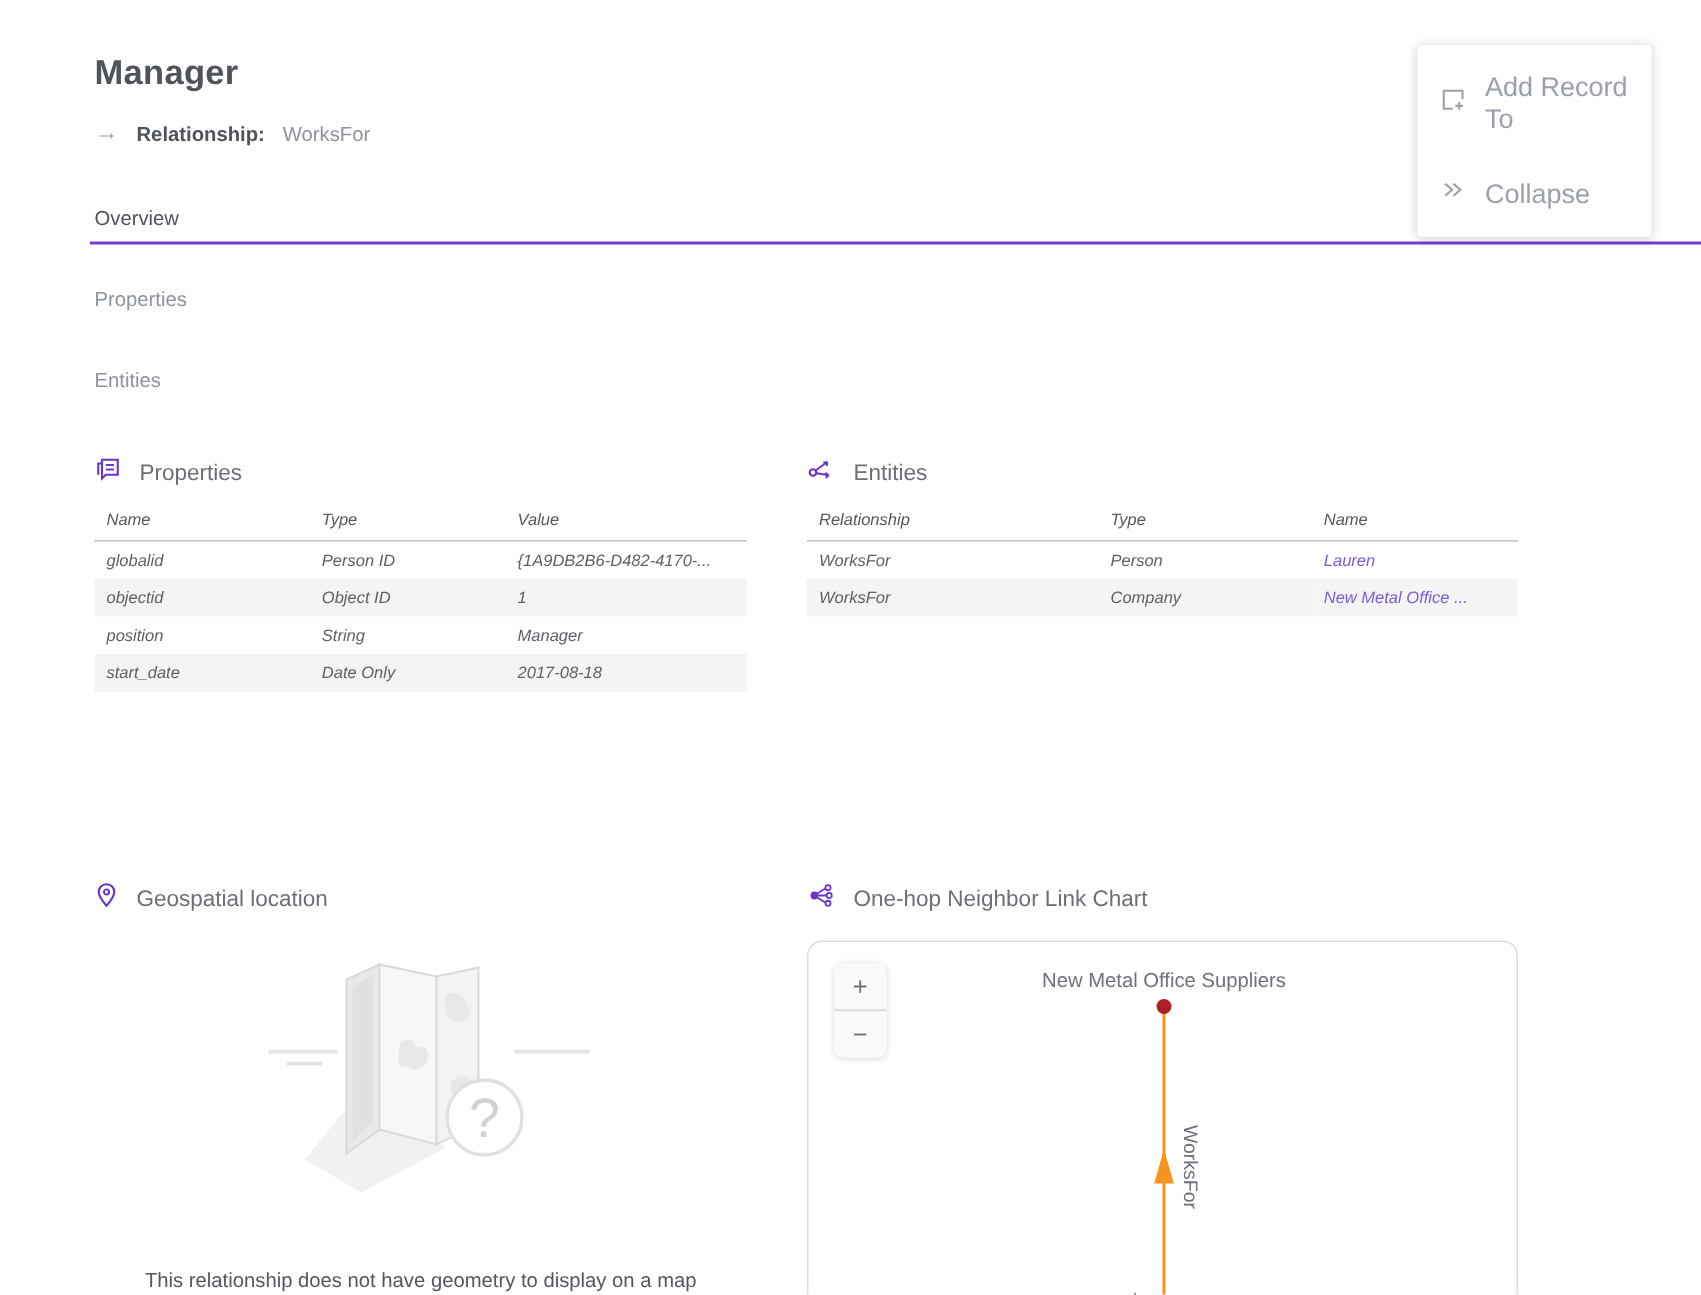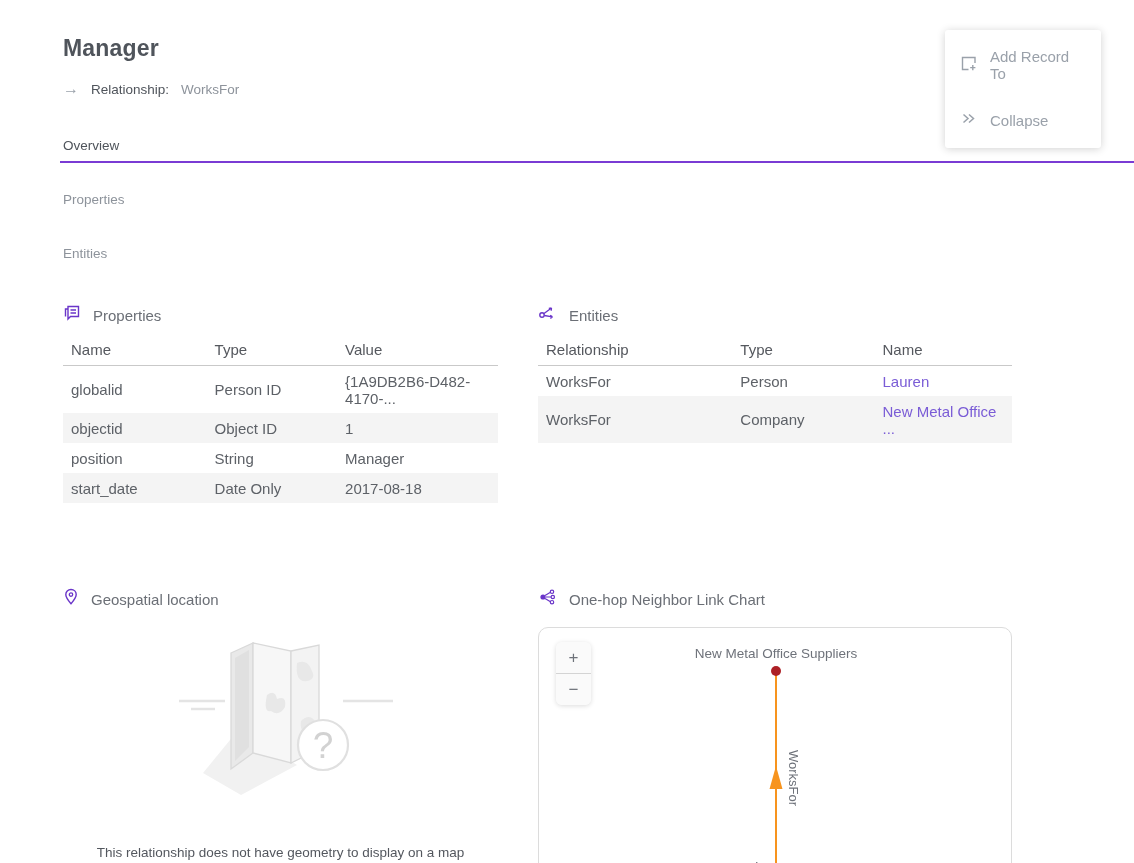--- a/index.html
+++ b/index.html
@@ -4,44 +4,44 @@
 <style>
   * { margin:0; padding:0; box-sizing:border-box; }
   html,body { width:1134px; height:863px; background:#ffffff;
     font-family:"Liberation Sans", sans-serif; color:#53575e; overflow:hidden; }
   .page { position:relative; width:1134px; height:863px; padding-left:63px; }
 
   
   .title { padding-top:35px; font-size:23px; font-weight:bold; color:#4f545b; letter-spacing:.2px; }
   .subtitle { margin-top:18px; display:flex; align-items:center; gap:12px; font-size:13.5px; }
   .subtitle .arrow { color:#9aa1aa; font-size:16px; }
-  .subtitle .rel-label { font-weight:normal; color:#4f545b; }
+  .subtitle .rel-label { font-weight:bold; color:#4f545b; }
   .subtitle .rel-value { color:#8d939b; }
 
   
   .menu-card { position:absolute; top:30px; right:33px; width:156px; background:#fff;
     border-radius:3px; box-shadow:0 1px 8px rgba(0,0,0,.18); padding:4px 0; z-index:5; }
   .menu-item { display:flex; align-items:center; gap:13px; padding:14px 15px;
-    font-size:15px; color:#9aa1aa; cursor:pointer; }
+    font-size:18px; color:#9aa1aa; cursor:pointer; }
   .menu-item svg { flex:none; }
 
   
   .tabs { margin-top:40px; display:flex; gap:29px; font-size:13.5px;flex-direction:column; }
   .tab { padding-bottom:10px; color:#8d939b; cursor:pointer; position:relative; }
   .tab.active { color:#4f545b; }
   .tab.active::after { content:""; position:absolute; left:-3px; right:-8px; bottom:0;
     height:2.5px; background:#7a3bd4; }
 
   
   .sections { margin-top:30px; display:grid; grid-template-columns:435px 474px; column-gap:40px; }
   .col { display:flex; flex-direction:column; }
   .sec-head { height:28px; display:flex; align-items:center; gap:12px; }
   .sec-title { font-size:15px; color:#6b6f76; }
   .table-area { height:209px; margin-top:6px; }
-  table { width:100%; border-collapse:collapse; font-size:15px; }
+  table { width:100%; border-collapse:collapse; font-size:11px;font-style:italic; }
   th { font-weight:normal; text-align:left; color:#55585e; padding:6px 8px 7px 8px;
     border-bottom:1px solid #c9c9c9; }
   td { color:#5d6167; padding:6.5px 8px; }
   tbody tr:nth-child(even) td { background:#f4f4f4; }
   .props-table th:nth-child(1){width:33%} .props-table th:nth-child(2){width:30%}
   .ents-table th:nth-child(1){width:41%} .ents-table th:nth-child(2){width:30%}
   a.ent-link { color:#7a5cd6; text-decoration:none; }
   .btn-row { height:26px; display:flex; justify-content:center; }
   .pill-btn { background:#fff; border:1px solid #7a4fd0; color:#7a4fd0; font-size:12.5px;
     font-family:"Liberation Sans",sans-serif; border-radius:13px; padding:4px 14px; cursor:pointer; }

